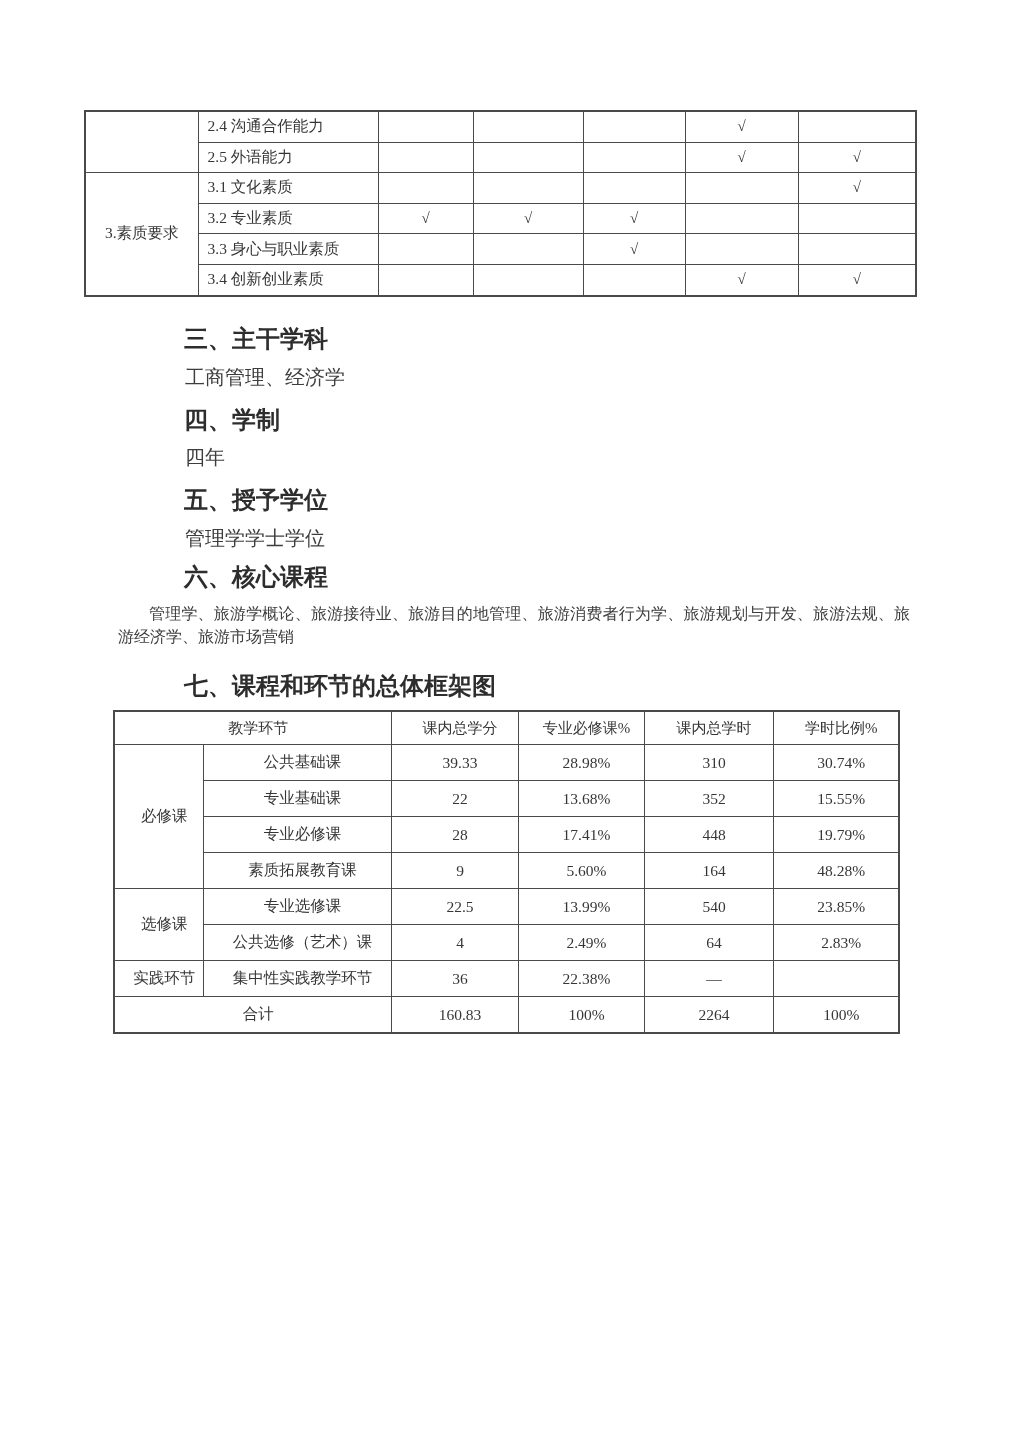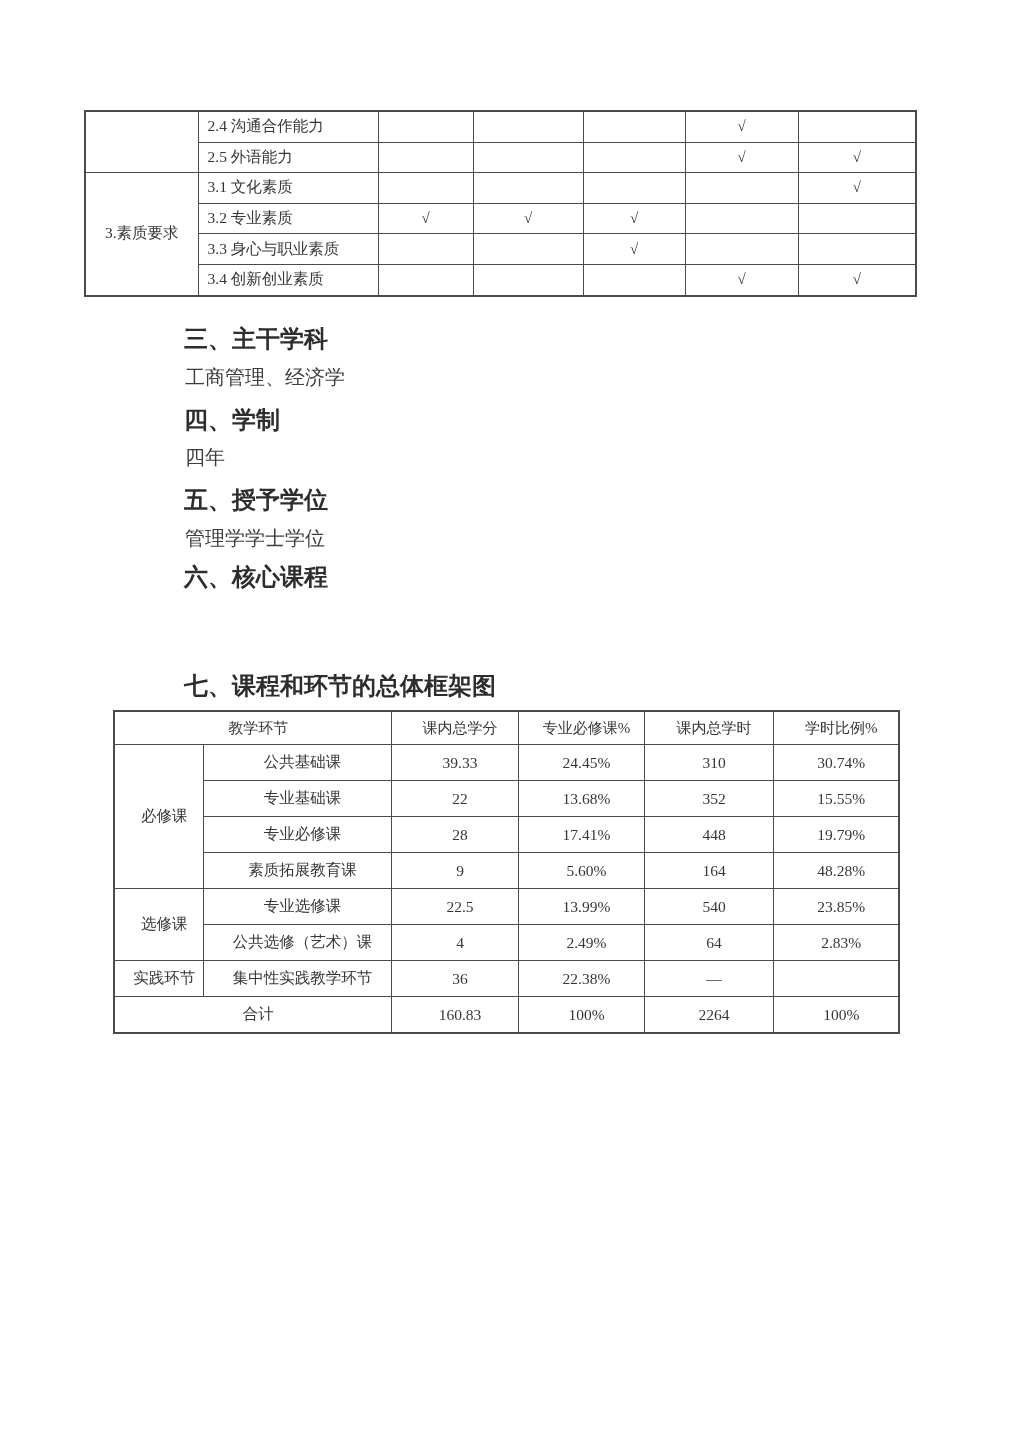--- a/index.html
+++ b/index.html
@@ -148,20 +148,21 @@
   <div class="h" style="top:323px">三、主干学科</div>
   <div class="bodyline" style="top:364px">工商管理、经济学</div>
 
   <div class="h" style="top:404px">四、学制</div>
   <div class="bodyline" style="top:444px">四年</div>
 
   <div class="h" style="top:484px">五、授予学位</div>
   <div class="bodyline" style="top:525px">管理学学士学位</div>
 
   <div class="h" style="top:561px">六、核心课程</div>
+  <div class="para">管理学、旅游学概论、旅游接待业、旅游目的地管理、旅游消费者行为学、旅游规划与开发、旅游法规、旅游经济学、旅游市场营销</div>
 
   <div class="h" style="top:670px">七、课程和环节的总体框架图</div>
 
   <table class="t2">
     <colgroup>
       <col style="width:89px">
         <col style="width:188px">
         <col style="width:127px">
       <col style="width:126px">
         <col style="width:129px">
@@ -172,21 +173,21 @@
       <td class="hd" colspan="2">教学环节</td>
       <td class="hd">课内总学分</td>
       <td class="hd">专业必修课%</td>
       <td class="hd">课内总学时</td>
       <td class="hd">学时比例%</td>
     </tr>
     <tr>
       <td rowspan="4">必修课</td>
       <td>公共基础课</td>
       <td>39.33</td>
-      <td>24.45%</td>
+      <td>28.98%</td>
       <td>310</td>
       <td>30.74%</td>
     </tr>
     <tr>
       <td>专业基础课</td>
       <td>22</td>
       <td>13.68%</td>
       <td>352</td>
       <td>15.55%</td>
     </tr>

